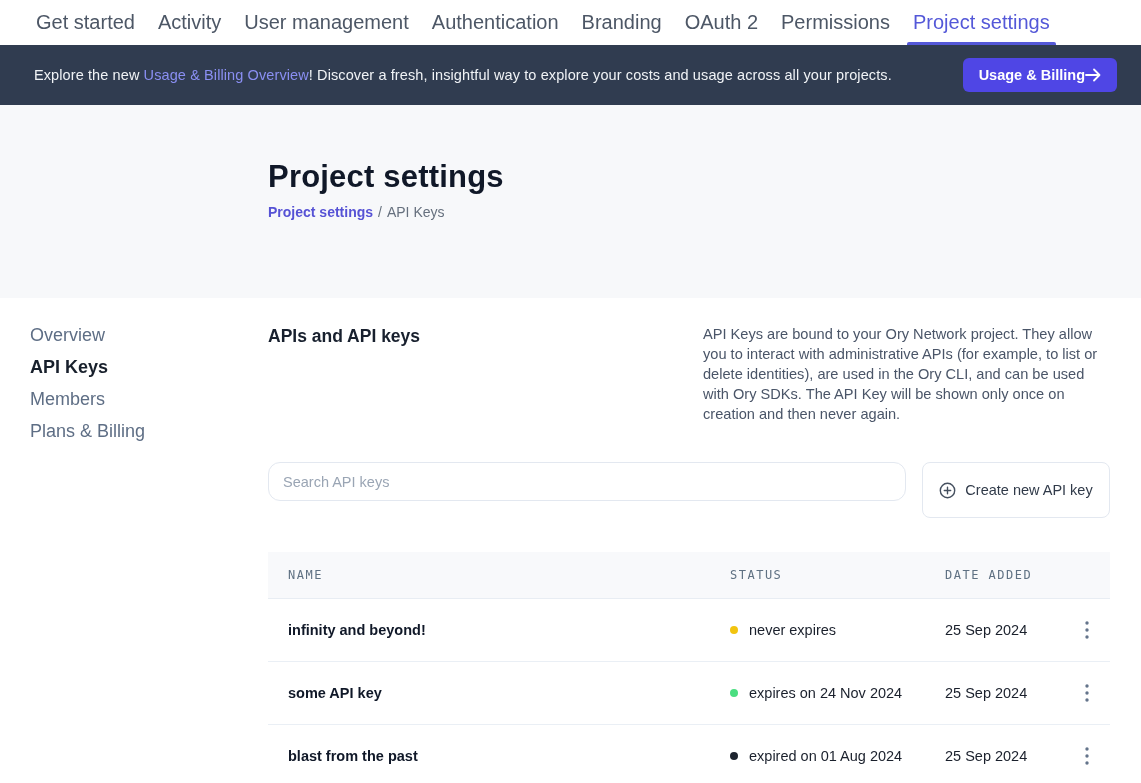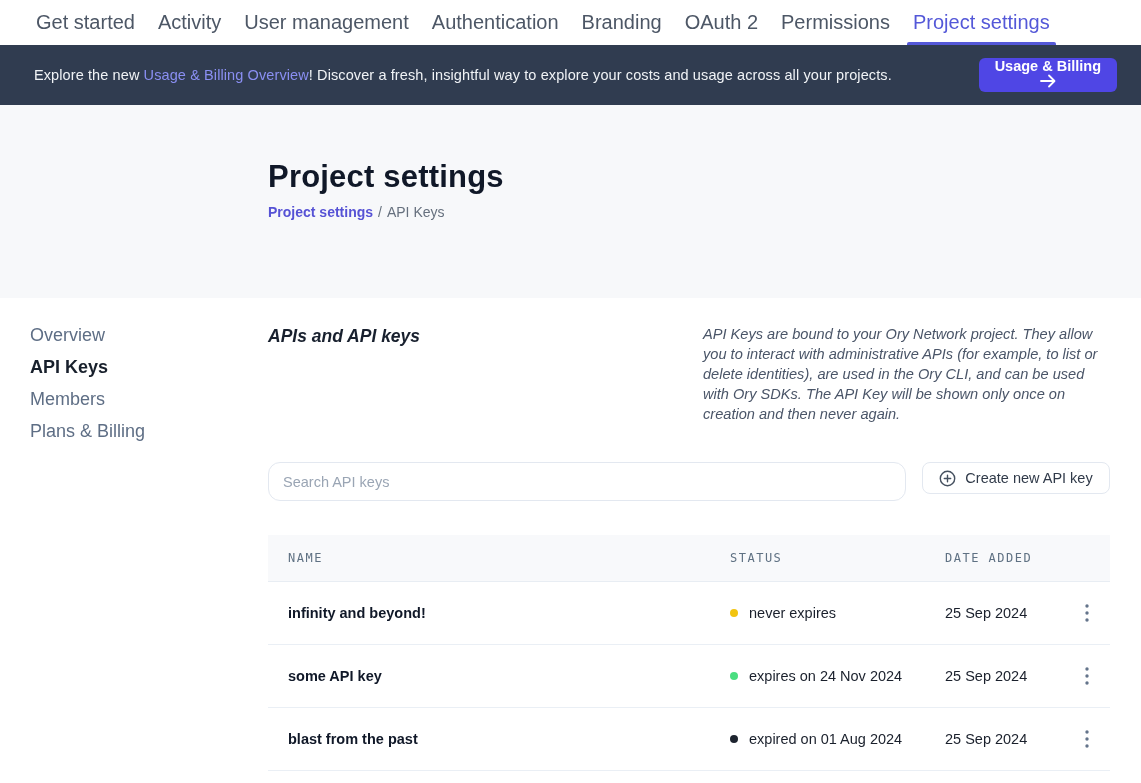--- a/index.html
+++ b/index.html
@@ -16,50 +16,50 @@
     bottom:0; height:3px; background:#5458D8; border-radius:2px 2px 0 0; }
 
   
   .banner { height:60px; background:#303C50; display:flex; align-items:center;
     padding:0 24px 0 34px; }
   .banner-text { font-size:14.5px; color:#F0F3F6; letter-spacing:.1px; }
   .banner-link { color:#8A8FF2; text-decoration:none; cursor:pointer; }
   .banner-btn { margin-left:auto; display:flex; align-items:center; 
     background:#4F46E5; color:#fff; border:none; border-radius:6px;
     font-family:inherit; font-size:14.5px; font-weight:700; padding:0 16px;
-    height:34px; cursor:pointer;flex-direction:column; }
+    height:34px; cursor:pointer; }
 
   
   .page-header { height:193px; background:#F7F8FA; padding:52px 0 0 268px; }
   .page-title { font-size:31px; line-height:40px; font-weight:700; color:#101828;
     letter-spacing:.2px; }
   .breadcrumb { margin-top:7px; font-size:14px; }
   .breadcrumb a { color:#5652D5; font-weight:600; text-decoration:none; cursor:pointer; }
   .breadcrumb .sep, .breadcrumb .current { color:#66707E; }
   .breadcrumb .sep { margin:0 5px; }
 
   
   .content { display:flex; align-items:flex-start; }
   .sidebar { width:268px; flex:0 0 268px; padding:26px 0 0 30px; }
   .side-item { display:block; font-size:18px; color:#5E6E85; text-decoration:none;
     cursor:pointer; height:32px; line-height:22px; }
   .side-item.active { color:#18202C; font-weight:700; }
   .main { width:842px; flex:0 0 842px; padding-top:26px; }
 
   
-  .intro { display:flex; justify-content:space-between; align-items:flex-start;font-style:italic; }
+  .intro { display:flex; justify-content:space-between; align-items:flex-start; }
   .section-title { font-size:17.5px; font-weight:700; color:#18202E; padding-top:2px; }
   .section-desc { width:407px; font-size:14.6px; line-height:20px; color:#4A5568; }
 
   
   .controls { margin-top:38px; display:flex; gap:16px; }
   .search-input { width:638px; height:39px; border:1px solid #E3E8F0; border-radius:12px;
     padding:0 14px; font-family:inherit; font-size:14.5px; color:#18202C; outline:none; }
   .search-input::placeholder { color:#9AA5B4; }
-  .create-btn { width:188px; height:32px; background:#fff; border:1px solid #E3E8F0;
+  .create-btn { width:188px; height:56px; background:#fff; border:1px solid #E3E8F0;
     border-radius:8px; display:flex; align-items:center; justify-content:center; gap:9px;
     font-family:inherit; font-size:14.5px; font-weight:500; color:#303A49; cursor:pointer; }
 
   
   .table { margin-top:34px; }
   .t-head, .t-row { display:grid; grid-template-columns:442px 215px 118px 1fr;
     align-items:center; padding-left:20px; }
   .t-head { height:47px; background:#F8F9FB; border-bottom:1px solid #E8EDF3; }
   .t-head span { font-family:"DejaVu Sans Mono", monospace; font-size:12px;
     letter-spacing:1.5px; color:#5F7183; }

